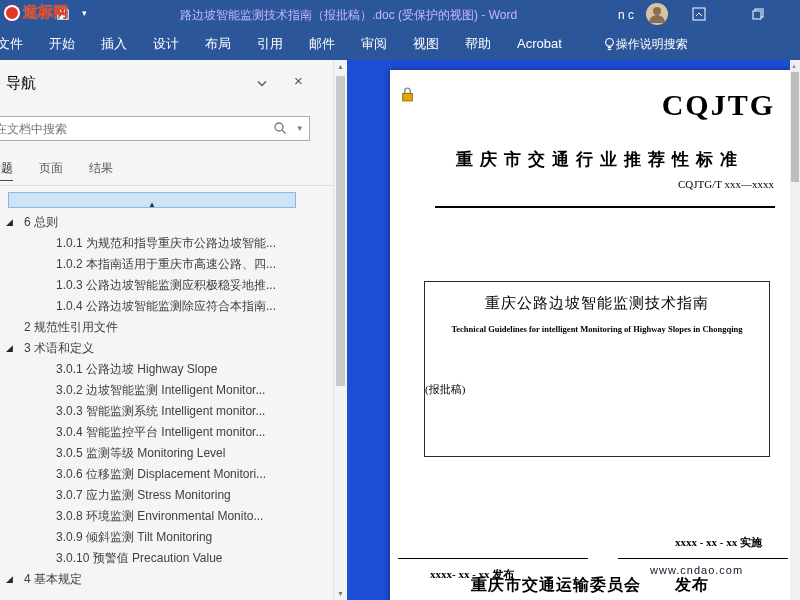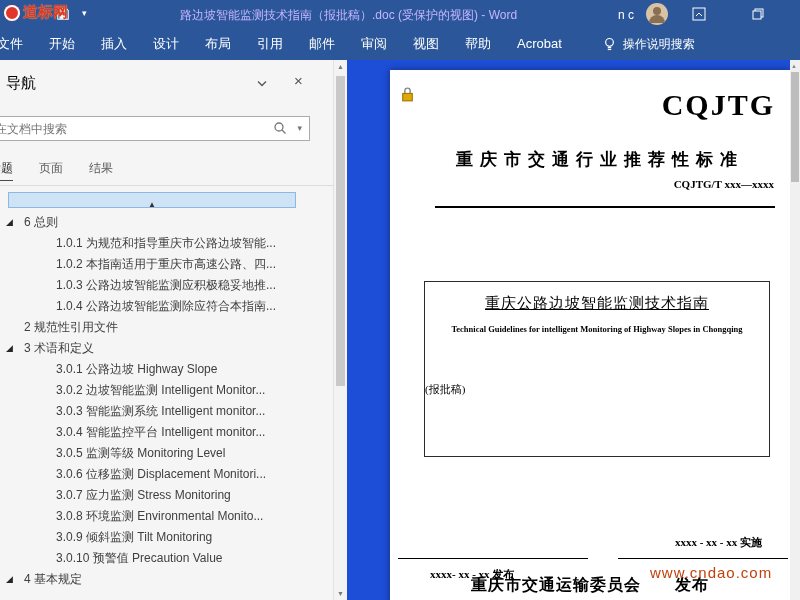--- a/index.html
+++ b/index.html
@@ -14,21 +14,21 @@
   .title-text{position:absolute;left:200px;top:7px;color:#c4b5fd;font-size:12px;white-space:nowrap;}
   .user-label{position:absolute;left:638px;top:8px;color:#fff;font-size:12px;}
   .avatar{position:absolute;left:666px;top:3px;line-height:0;}
   .ribbon-display{position:absolute;left:712px;top:7px;line-height:0;}
   .restore-btn{position:absolute;left:772px;top:8px;line-height:0;}
 
   
   .ribbon{position:absolute;left:0;top:28px;width:820px;height:32px;background:#2b579a;display:flex;align-items:center;}
   .rtabs{display:flex;padding-left:4px;}
   .rtab{color:#fff;font-size:13px;line-height:32px;padding:0 13px;white-space:nowrap;cursor:default;}
-  .tellme{display:flex;align-items:center;margin-left:28px;color:#fff;font-size:12px;gap:7px;white-space:nowrap;}
+  .tellme{display:flex;align-items:center;margin-left:28px;color:#fff;font-size:12px;white-space:nowrap;}
 
   
   .main{position:absolute;left:0;top:60px;width:820px;height:540px;}
 
   
   .navpane{position:absolute;left:0;top:0;width:367px;height:540px;background:#f5f5f5;border-right:1px solid #bfbfbf;}
   .nav-header{position:absolute;left:26px;top:14px;font-size:15px;color:#000000;}
   .nav-collapse{position:absolute;left:276px;top:20px;line-height:0;}
   .nav-close{position:absolute;left:314px;top:12px;font-size:15px;color:#555;cursor:default;}
   .nav-search{position:absolute;left:6px;top:56px;width:324px;height:25px;background:#fff;border:1px solid #ababab;}
@@ -50,40 +50,40 @@
   .nav-scrollbar{position:absolute;left:353px;top:0;width:14px;height:540px;background:#f3f3f3;border-left:1px solid #e2e2e2;}
   .nav-scrollbar .arr{position:absolute;left:3px;font-size:7px;color:#7a7a7a;line-height:1;}
   .nav-scrollbar .thumb{position:absolute;left:2px;top:16px;width:9px;height:310px;background:#c9c9c9;}
 
   
   .docarea{position:absolute;left:367px;top:0;width:453px;height:540px;background:#1d4ed8;overflow:hidden;}
   .page{position:absolute;left:43px;top:10px;width:400px;height:620px;background:#fff;box-shadow:0 0 7px rgba(0,0,0,.45);font-family:"Liberation Serif","DejaVu Serif",serif;color:#000;}
   .lock{position:absolute;left:10px;top:16px;line-height:0;}
   .code{position:absolute;right:15px;top:18px;font-size:30px;font-weight:bold;letter-spacing:2px;}
   .stdtitle{position:absolute;left:30px;right:10px;top:78px;text-align:center;font-size:17px;font-weight:bold;letter-spacing:7px;white-space:nowrap;}
-  .stdno{position:absolute;right:16px;top:108px;font-size:11px;font-weight:bold;}
+  .stdno{position:absolute;right:16px;top:108px;font-size:11px;font-weight:normal;}
   .rule{position:absolute;left:45px;width:340px;top:136px;border-top:2px solid #000;}
   .titlebox{position:absolute;left:34px;top:211px;width:346px;height:176px;border:1px solid #2b2b2b;}
-  .boxtitle{position:absolute;left:0;right:0;top:12px;text-align:center;font-size:15px;letter-spacing:1px;text-decoration:underline;}
+  .boxtitle{position:absolute;left:0;right:0;top:12px;text-align:center;font-size:15px;letter-spacing:1px;}
   .boxsub{position:absolute;left:8px;right:8px;top:42px;text-align:center;font-size:8.5px;font-weight:bold;line-height:1.35;}
   .boxnote{position:absolute;left:0;right:0;top:100px;font-size:11px;}
   .pubdate{position:absolute;left:40px;top:465px;font-size:11px;font-weight:bold;margin-top:32px;}
   .impdate{position:absolute;right:28px;top:465px;font-size:11px;font-weight:bold;}
   .uline{position:absolute;top:488px;border-top:1px solid #000;}
   .uline.l{left:8px;width:190px;}
   .uline.r{left:228px;width:170px;}
   .publisher{position:absolute;left:0;right:0;top:505px;text-align:center;font-size:16px;font-weight:bold;letter-spacing:1px;}
   .doc-scrollbar{position:absolute;left:443px;top:0;width:10px;height:540px;background:#f0f0f0;}
   .doc-scrollbar .arr{position:absolute;left:1px;font-size:6px;color:#888;line-height:1;}
   .doc-scrollbar .thumb{position:absolute;left:1px;top:12px;width:8px;height:110px;background:#bdbdbd;}
 
   
   .wm-logo{position:absolute;left:4px;top:3px;z-index:50;display:flex;align-items:center;gap:3px;font-weight:bold;font-size:15px;color:#e2362a;text-shadow:0 0 1px #ffd75e;}
   .logo-mark{display:inline-block;width:16px;height:16px;border-radius:50%;background:#e2362a;box-shadow:inset 0 0 0 2px #fff,inset 0 0 0 4px #e2362a;}
-  .wm-site{position:absolute;left:650px;top:564px;z-index:50;font-size:15px;color:#c2410c;letter-spacing:1px;}
+  .wm-site{position:absolute;left:650px;top:564px;z-index:50;font-size:11px;color:#0f172a;letter-spacing:1px;}
 </style>
 </head>
 <body>
 
 <div id="viewport">
   <div id="window">
 
     <div class="titlebar">
       <span class="qat-save">
         <svg width="14" height="14" viewBox="0 0 16 16">

